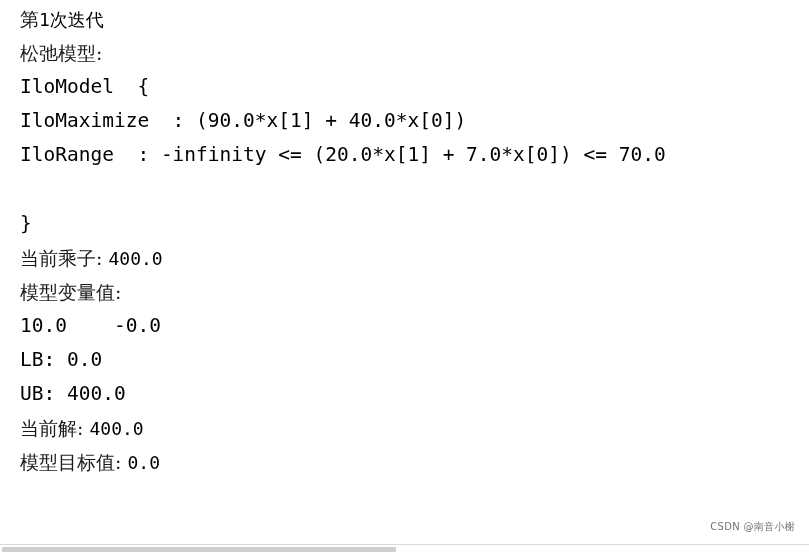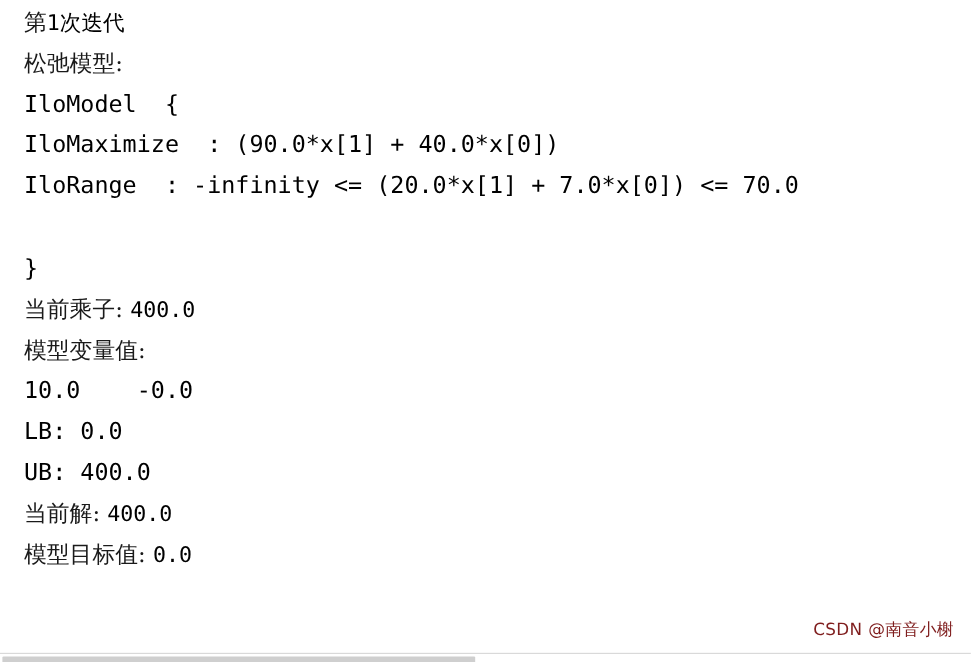--- a/index.html
+++ b/index.html
@@ -85,22 +85,22 @@
     background: #cfcfcf;
     border-radius: 1px;
   }
 
   
   #watermark {
     position: absolute;
     right: 14px;
     bottom: 18px;
     font-family: "DejaVu Sans", "Liberation Sans", sans-serif;
-    font-size: 14px;
-    color: #7f1d1d;
+    font-size: 10px;
+    color: #737373;
     letter-spacing: 0.3px;
     white-space: nowrap;
     user-select: none;
   }
 </style>
 </head>
 <body>
 
 <div id="console-pane">
   <div class="console-lines">

